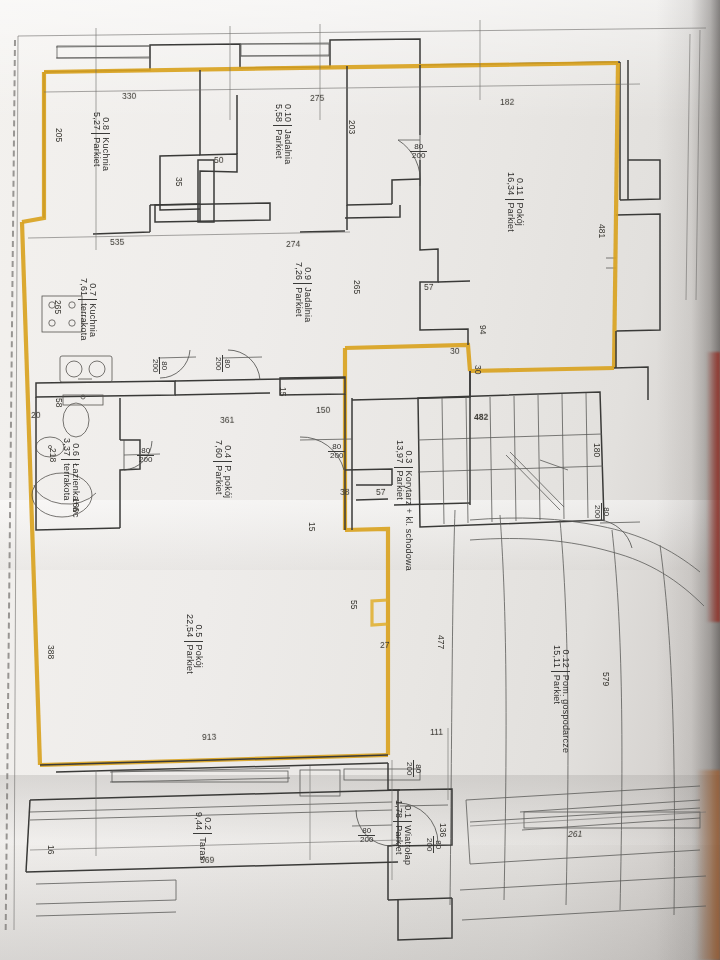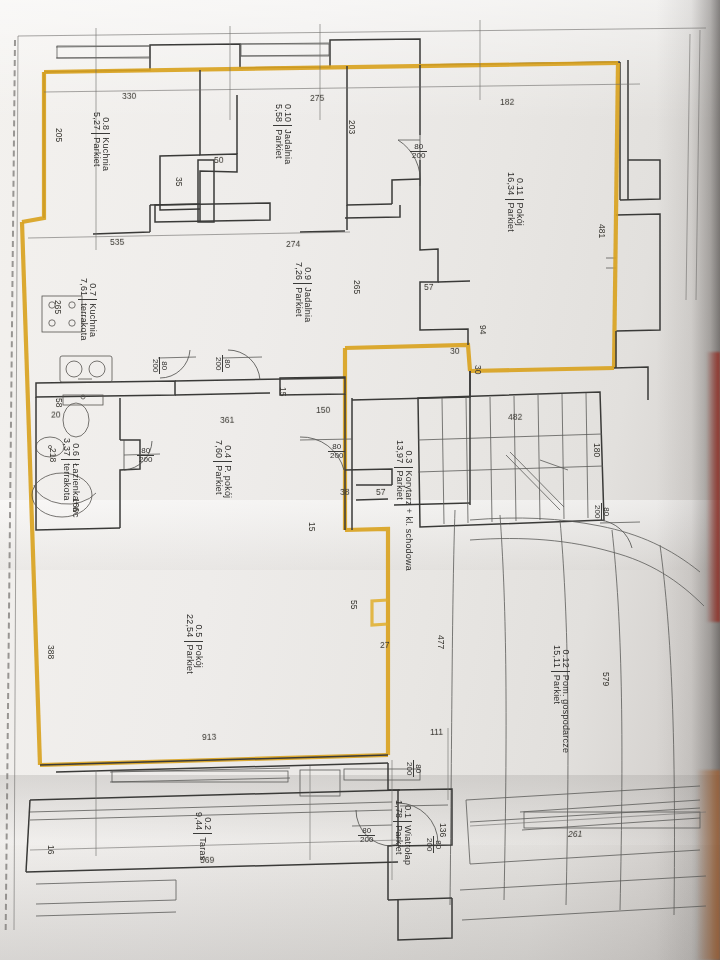--- a/index.html
+++ b/index.html
@@ -404,29 +404,29 @@
       <span class="lab dim blur1" style="left: 122px; top: 92px; transform: rotate(-1deg);">330</span>
       <span class="lab dim blur1" style="left: 310px; top: 94px; transform: rotate(-1deg); text-align: center;">275</span>
       <span class="lab dim blur1" style="left: 500px; top: 98px; transform: rotate(-1deg);">182</span>
       <span class="lab dim blur1" style="left: 214px; top: 156px; transform: rotate(-1deg);">50</span>
       <span class="lab dim blur1" style="left: 110px; top: 238px; transform: rotate(-1deg);">535</span>
       <span class="lab dim blur1" style="left: 286px; top: 240px; transform: rotate(-1deg);">274</span>
       <span class="lab dim blur1" style="left: 424px; top: 283px; transform: rotate(-1deg);">57</span>
       <span class="lab dim blur1" style="left: 450px; top: 347px; transform: rotate(-1deg);">30</span>
       <span class="lab dim blur1" style="left: 220px; top: 416px; transform: rotate(-1deg);">361</span>
       <span class="lab dim blur1" style="left: 316px; top: 406px; transform: rotate(-1deg);">150</span>
-      <span class="lab dim blur1" style="left: 508px; top: 413px; transform: rotate(-1deg);">482</span>
+      <span class="lab dim blur1" style="left: 474px; top: 413px; transform: rotate(-1deg); font-weight: bold;">482</span>
       <span class="lab dim blur1" style="left: 340px; top: 488px; transform: rotate(-1deg);">38</span>
       <span class="lab dim blur1" style="left: 376px; top: 488px; transform: rotate(-1deg);">57</span>
       <span class="lab dim blur1" style="left: 380px; top: 641px; transform: rotate(-1deg);">27</span>
       <span class="lab dim blur1" style="left: 202px; top: 733px; transform: rotate(-1deg);">913</span>
       <span class="lab dim blur1" style="left: 430px; top: 728px; transform: rotate(-1deg);">111</span>
       <span class="lab dim blur1" style="left: 200px; top: 856px; transform: rotate(-1deg);">569</span>
       <span class="lab dim blur1" style="left: 568px; top: 830px; transform: rotate(-1deg); font-style: italic;">261</span>
-      <span class="lab dim blur1" style="left: 31px; top: 411px; transform: rotate(-1deg); padding-left: 20px;">20</span>
+      <span class="lab dim blur1" style="left: 31px; top: 411px; transform: rotate(-1deg);">20</span>
     </div>
   <div id="dimv">
       <span class="lab dimv blur1" style="left: 63px; top: 128px; transform: rotate(90deg);">205</span>
       <span class="lab dimv blur1" style="left: 356px; top: 120px; transform: rotate(90deg);">203</span>
       <span class="lab dimv blur1" style="left: 606px; top: 224px; transform: rotate(90deg);">481</span>
       <span class="lab dimv blur1" style="left: 183px; top: 177px; transform: rotate(90deg);">35</span>
       <span class="lab dimv blur1" style="left: 62px; top: 300px; transform: rotate(90deg);">265</span>
       <span class="lab dimv blur1" style="left: 361px; top: 280px; transform: rotate(90deg);">265</span>
       <span class="lab dimv blur1" style="left: 487px; top: 325px; transform: rotate(90deg);">94</span>
       <span class="lab dimv blur1" style="left: 482px; top: 365px; transform: rotate(90deg);">30</span>

